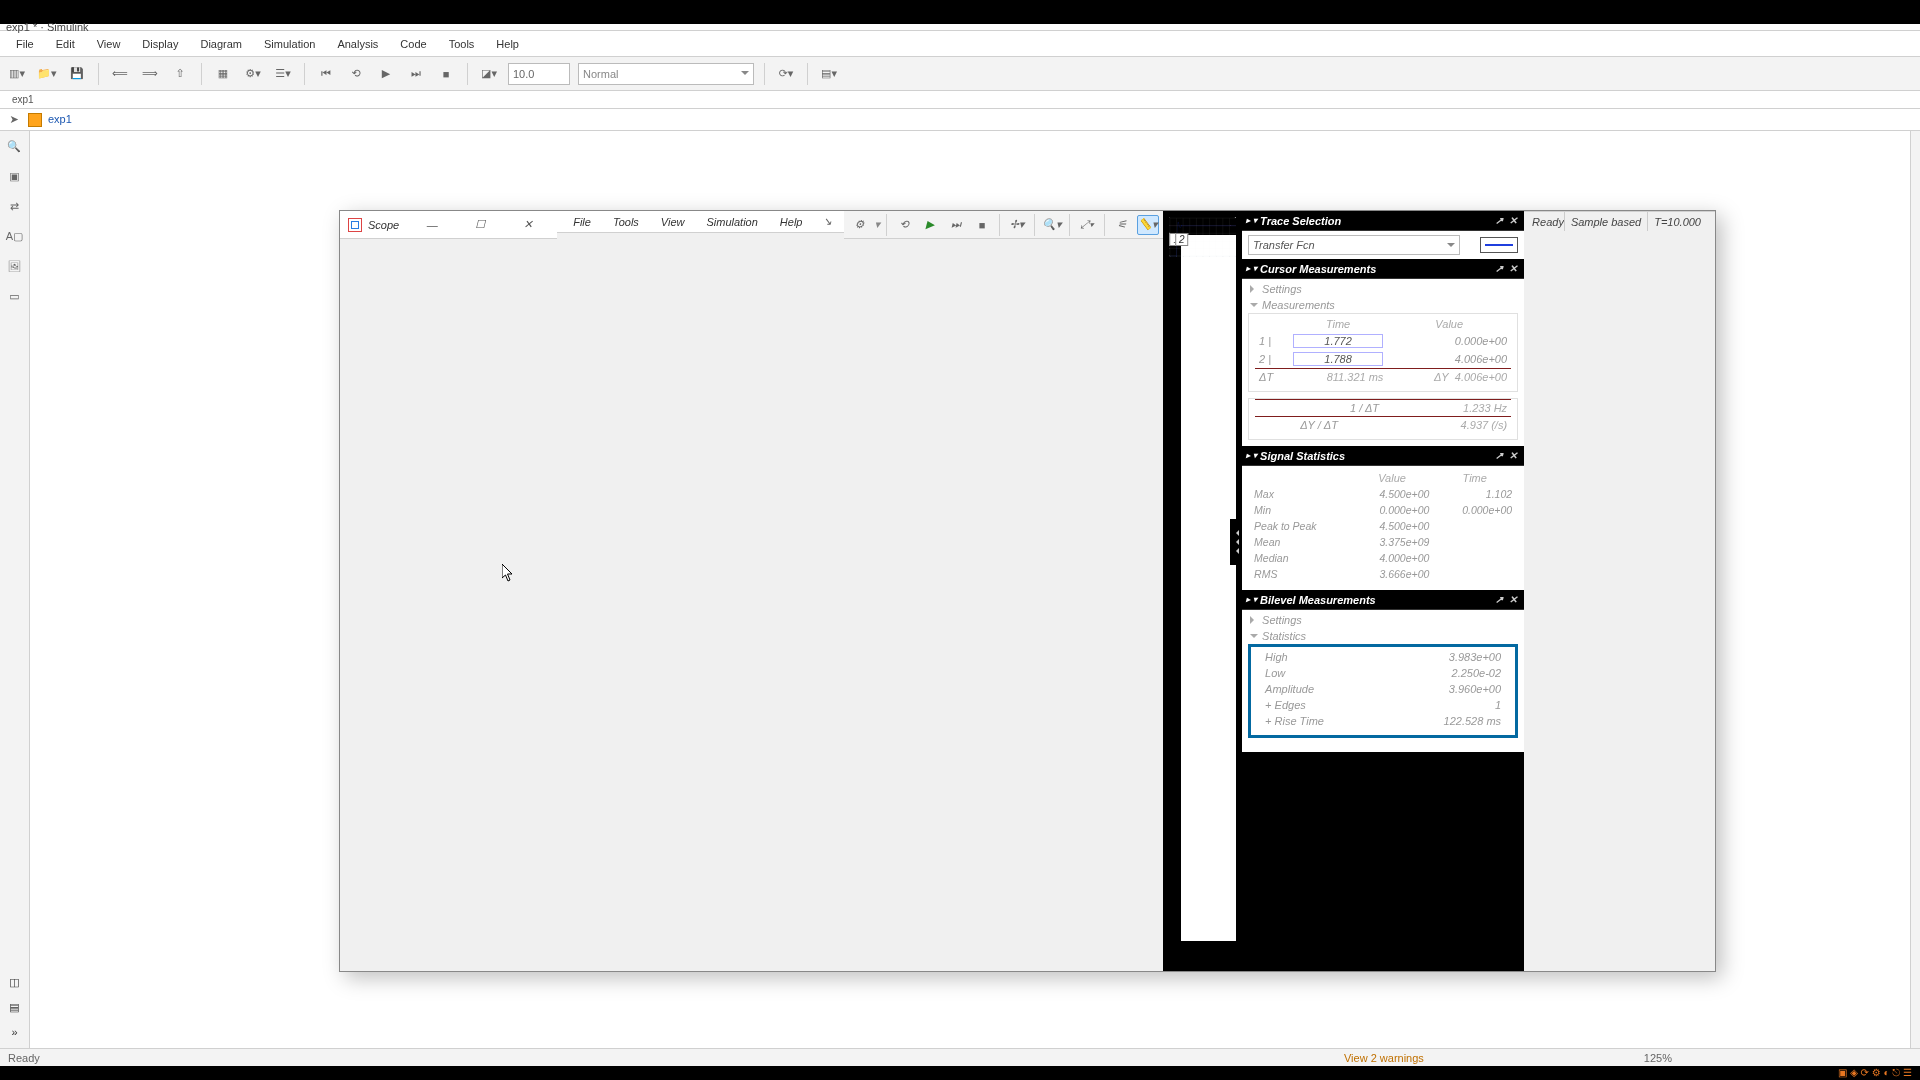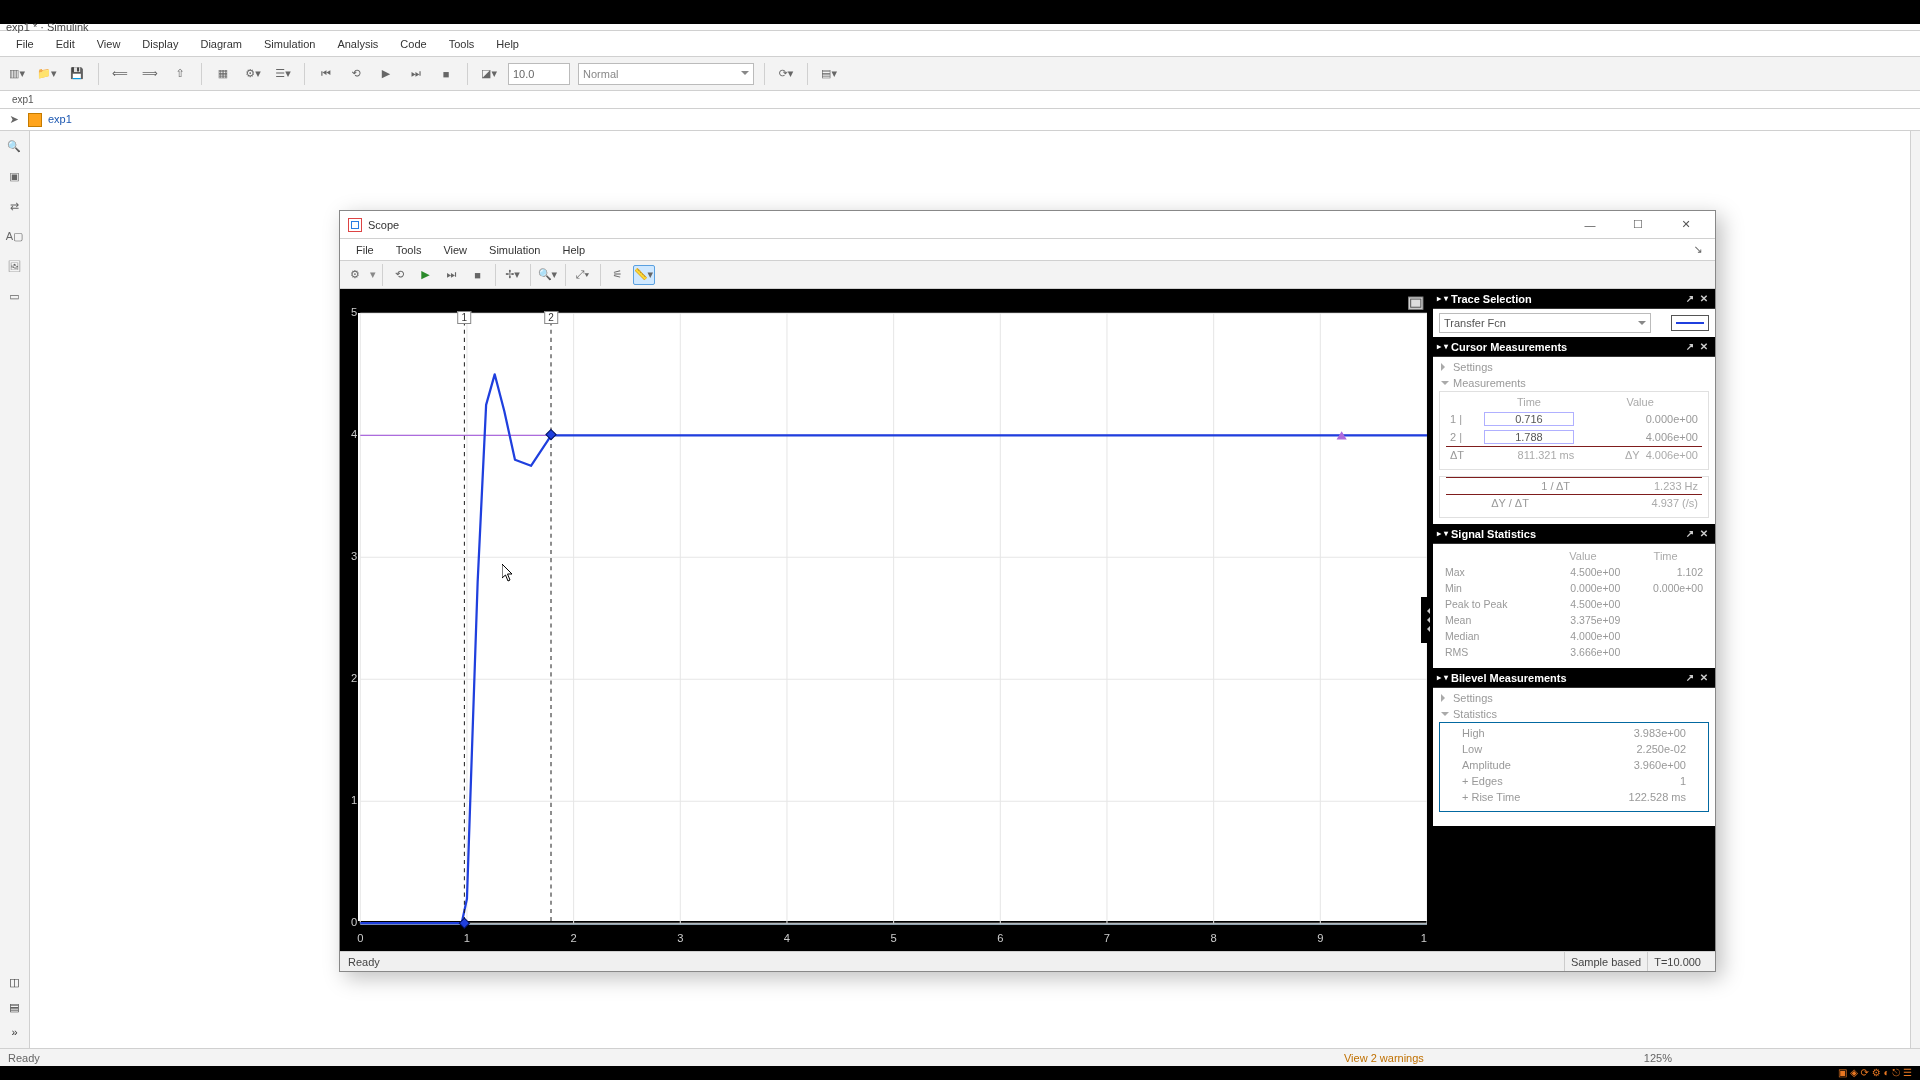--- a/index.html
+++ b/index.html
@@ -38,21 +38,21 @@
     .canvas-area{ position:absolute; top:107px; left:0; right:0; bottom:18px; background:#fff;}
     .vtoolbar{position:absolute; left:0; top:0; bottom:0; width:30px; border-right:1px solid #d0d0d0; background:#f3f3f3; display:flex; flex-direction:column; align-items:center; padding-top:6px; gap:12px;}
     .vtoolbar .vbtn{ width:18px; height:18px; color:#666; display:flex; align-items:center; justify-content:center;}
     .vtoolbar-right{position:absolute; right:0; top:0; bottom:0; width:10px; border-left:1px solid #d0d0d0; background:#f3f3f3;}
     .vtoolbar-bottom{position:absolute; left:0; bottom:0; width:30px; border-right:1px solid #d0d0d0; background:#f3f3f3; display:flex; flex-direction:column; align-items:center; padding-bottom:6px; gap:12px; height:72px;}
 
     .statusbar{position:absolute; left:0; right:0; bottom:0; height:18px; background:#f3f3f3; border-top:1px solid #d0d0d0; display:flex; align-items:center; padding:0 8px; color:#666; font-size:10px;}
     .statusbar .spacer{flex:1}
 
     
-    .scopewin{ position:absolute; left:339px; top:186px; width:1377px; height:762px; background:#f0f0f0; border:1px solid #888; box-shadow:6px 6px 20px rgba(0,0,0,.25); display:flex; flex-direction:column;}
+    .scopewin{ position:absolute; left:339px; top:186px; width:1377px; height:762px; background:#f0f0f0; border:1px solid #888; box-shadow:6px 6px 20px rgba(0,0,0,.25); display:flex; flex-direction:row;font-style:italic;}
     .scopewin .titlebar{ height:28px; background:#fff; border-bottom:1px solid #d0d0d0; display:flex; align-items:center; padding:0 8px; gap:6px;}
     .titlebar .icon{width:14px;height:14px;background:#fff;border:1px solid #d44; position:relative;}
     .titlebar .icon::after{content:''; position:absolute; inset:2px; border:1px solid #2a7de1;}
     .titlebar .spacer{flex:1}
     .winbtn{width:42px; height:24px; display:inline-flex; align-items:center; justify-content:center; color:#555;}
 
     .scope-menubar{ height:22px; background:#fff; border-bottom:1px solid #d0d0d0; display:flex; align-items:center; padding:0 6px; gap:2px;}
     .scope-menubar .mitem{ padding:3px 10px; font-size:11px;}
     .scope-menubar .spacer{flex:1}
     .scope-toolbar{ height:28px; background:#f3f3f3; border-bottom:1px solid #d0d0d0; display:flex; align-items:center; padding:0 4px; gap:4px;}
@@ -354,21 +354,21 @@
               <table class="meas">
                 <tbody>
                     <tr>
                       <th></th>
                       <th>Time</th>
                       <th>Value</th>
                     </tr>
                 <tr>
                   <td class="lbl">1 |</td>
                   <td>
-                        <div class="timebox">0.716</div>
+                        <div class="timebox">1.772</div>
                       </td>
                   <td>0.000e+00</td>
                 </tr>
                 <tr>
                   <td class="lbl">2 |</td>
                   <td>
                         <div class="timebox">1.788</div>
                       </td>
                   <td>4.006e+00</td>
                 </tr>
@@ -462,21 +462,21 @@
             <div class="section">
               <div class="exp">
                   <span class="caret right"></span>
                   <span>Settings</span>
                 </div>
               <div class="exp">
                   <span class="caret"></span>
                   <span>Statistics</span>
                 </div>
             </div>
-            <div style="padding:2px 18px 6px; border:1px solid #0369a1; margin:0 6px 14px;">
+            <div style="padding:2px 10px 6px; border:3px solid #0369a1; margin:0 6px 14px;">
               <table class="meas">
                 <tbody>
                     <tr>
                       <td class="lbl">High</td>
                       <td>3.983e+00</td>
                     </tr>
                 <tr>
                       <td class="lbl">Low</td>
                       <td>2.250e-02</td>
                     </tr>

